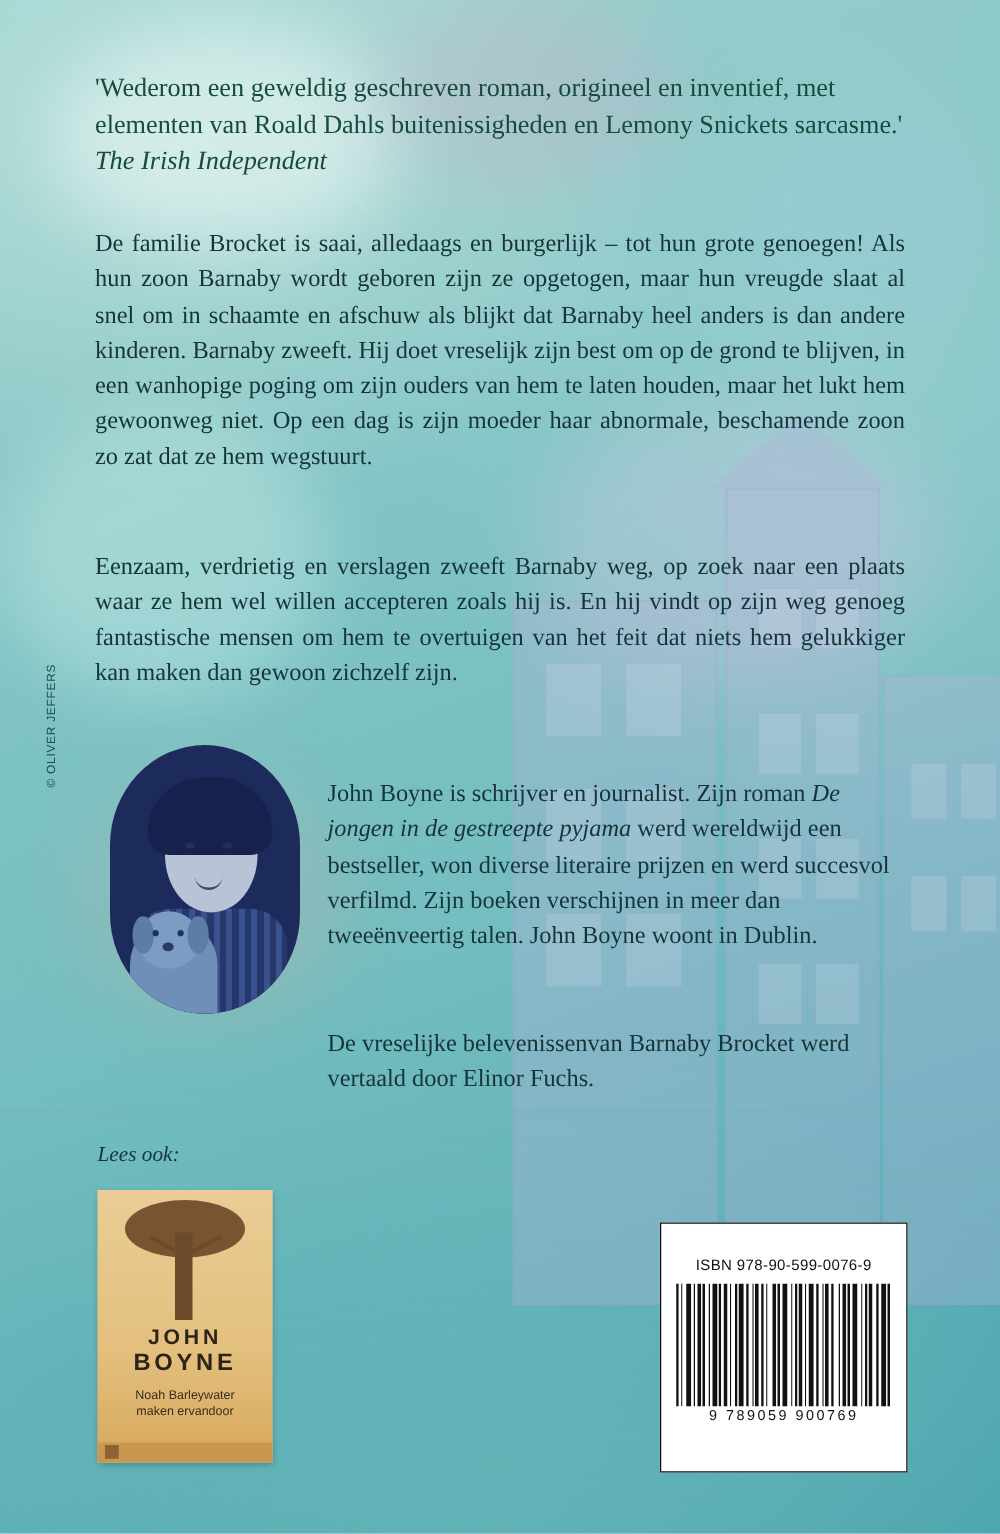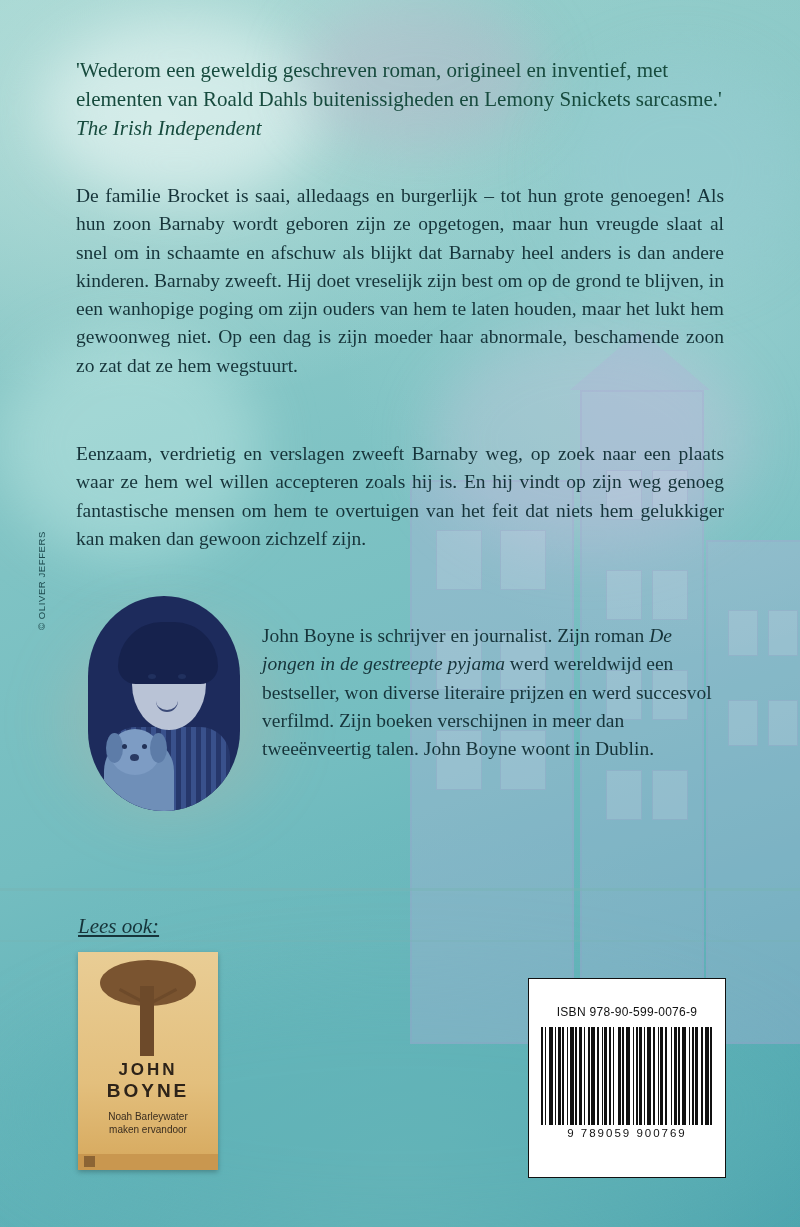--- a/index.html
+++ b/index.html
@@ -232,24 +232,23 @@
     font-size: 19.5px;
     line-height: 1.45;
     color: #16343a;
   }
 
   
   #lees-ook-label {
     position: absolute;
     left: 78px;
     top: 914px;
-    font-size: 21px;
+    font-size: 17px;
     font-style: italic;
     color: #16343a;
-    text-decoration: underline;
   }
 
   #promo-book {
     position: absolute;
     left: 78px;
     top: 952px;
     width: 140px;
     height: 218px;
     background: linear-gradient(180deg, #e8c98f 0%, #e2bd79 45%, #d9ae63 100%);
     box-shadow: 0 2px 5px rgba(0,0,0,0.25);
@@ -452,20 +451,23 @@
     <div class="dog-ear-r"></div>
     <div class="dog-eye-l"></div>
     <div class="dog-eye-r"></div>
     <div class="dog-nose"></div>
   </div>
 
   <div id="bio-block">
     <span>John Boyne is schrijver en journalist. Zijn roman </span><span class="it">De jongen in de gestreepte pyjama</span><span> werd wereldwijd een bestseller, won diverse literaire prijzen en werd succesvol verfilmd. Zijn boeken verschijnen in meer dan tweeënveertig talen. John Boyne woont in Dublin.</span>
   </div>
 
+  <div id="translate-block">
+    <span class="it">De vreselijke belevenissenvan Barnaby Brocket</span><span> werd vertaald door Elinor Fuchs.</span>
+  </div>
 
   <div id="lees-ook-label">Lees ook:</div>
 
   <div id="promo-book">
     <div class="sky"></div>
     <div class="tree-crown"></div>
     <div class="branch-l"></div>
     <div class="branch-r"></div>
     <div class="tree-trunk"></div>
     <div class="title-a">JOHN</div>

